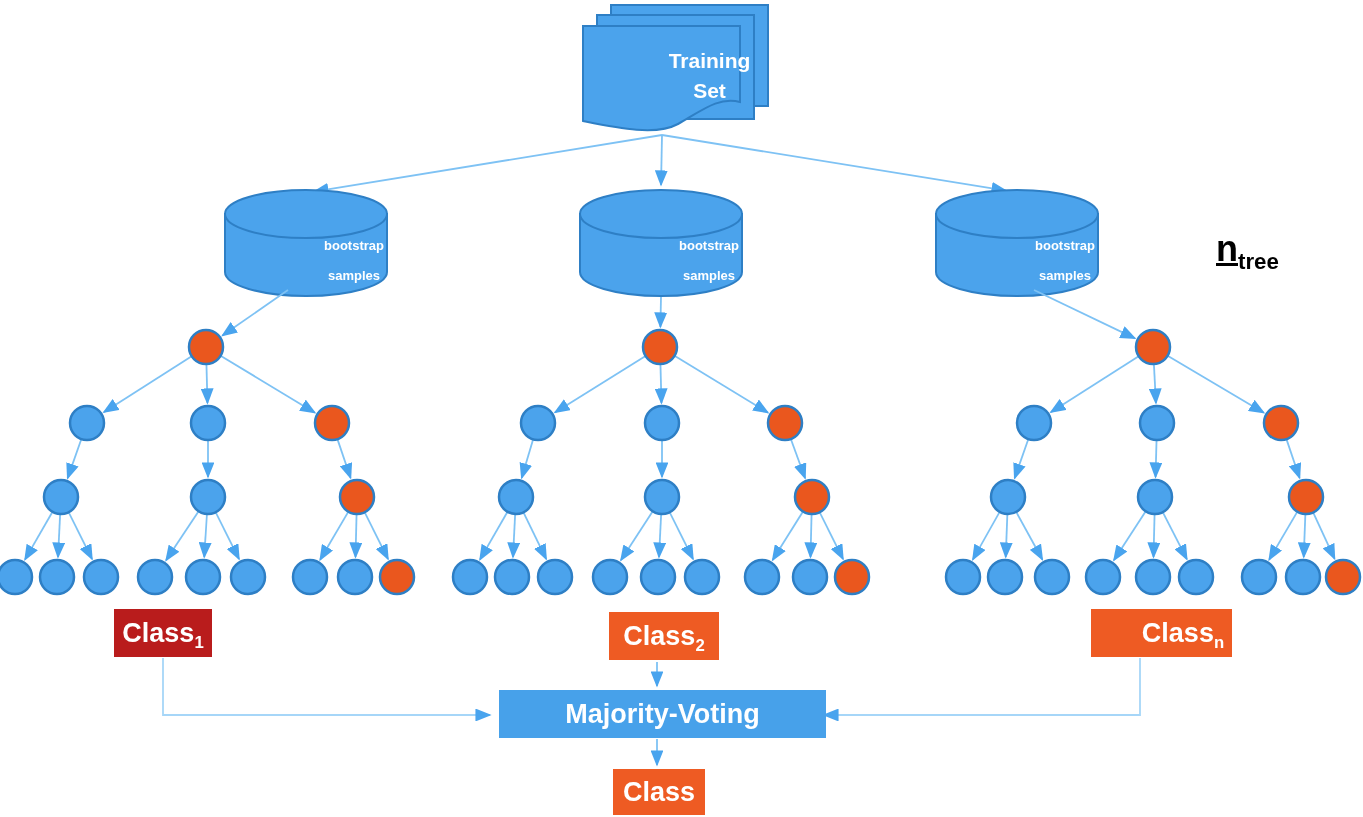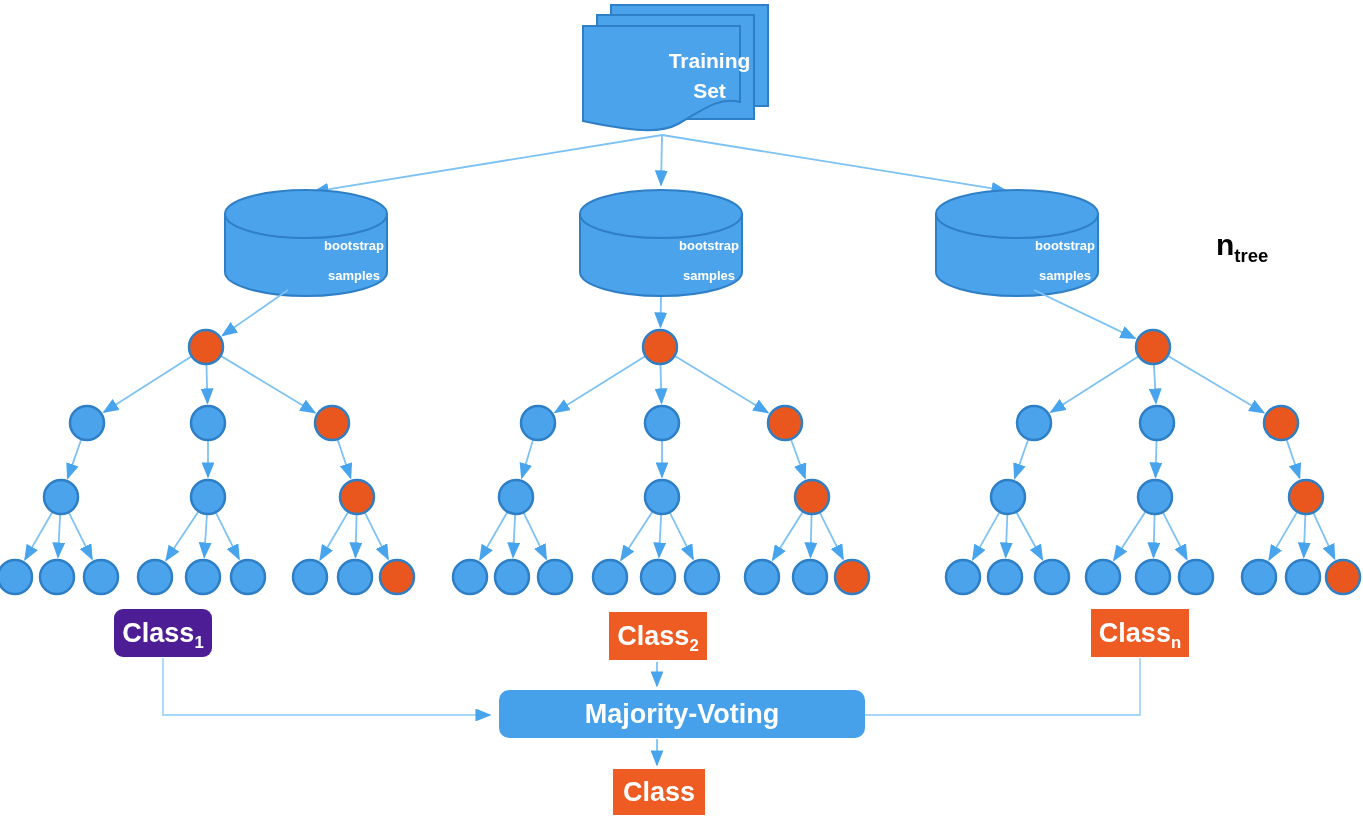--- a/index.html
+++ b/index.html
@@ -15,25 +15,25 @@
   .white-label{color:#ffffff;padding-left:48px;}
   .doc-label{left:583px;top:46px;width:157px;font-size:21px;line-height:30px;}
   .cyl-label{width:170px;top:231px;font-size:13px;line-height:30px;}
   .cyl-label.c1{left:221px;}
   .cyl-label.c2{left:576px;}
   .cyl-label.c3{left:932px;}
   .class-box{
     height:48px;font-size:27px;line-height:48px;color:#ffffff;
   }
   .cb1{left:114px;top:609px;width:98px;}
-  .cb2{left:609px;top:612px;width:98px;}
+  .cb2{left:609px;top:612px;width:110px;}
   .cb3{left:1091px;top:609px;width:98px;}
-  .mv-box{left:499px;top:690px;width:366px;height:48px;font-size:27px;line-height:48px;color:#ffffff;border-radius:10px;}
+  .mv-box{left:499px;top:690px;width:327px;height:48px;font-size:27px;line-height:48px;color:#ffffff;}
   .final-box{left:613px;top:769px;width:92px;height:46px;font-size:27px;line-height:46px;color:#ffffff;}
-  .ntree-label{left:1216px;top:228px;width:120px;text-align:left;font-size:30px;color:#000;}
+  .ntree-label{left:1216px;top:228px;width:120px;text-align:left;font-size:36px;color:#000;text-decoration:underline;}
   sub{font-size:0.62em;}
 </style>
 </head>
 <body>
 
 <div id="stage">
 
   <svg id="diagram" width="1363" height="817" viewBox="0 0 1363 817">
       <defs>
         <marker id="arw" viewBox="0 0 10 8" refX="9" refY="4" markerWidth="9" markerHeight="7.2" orient="auto-start-reverse">
@@ -169,27 +169,27 @@
   </div>
   <div class="overlay white-label cyl-label c3">
     <span>bootstrap</span><br>
     <span>samples</span>
   </div>
 
   <div class="overlay ntree-label">
     <span>n</span><sub>tree</sub>
   </div>
 
-  <div class="overlay class-box orange-box cb1" style="background: #4c1d95; border-radius: 9px;">
+  <div class="overlay class-box orange-box cb1" style="background: #b91c1c;">
     <span>Class</span><sub>1</sub>
   </div>
   <div class="overlay class-box orange-box cb2" style="background: rgb(238, 91, 35);">
     <span>Class</span><sub>2</sub>
   </div>
-  <div class="overlay class-box orange-box cb3" style="background: rgb(238, 91, 35);">
+  <div class="overlay class-box orange-box cb3" style="background: rgb(238, 91, 35); padding-left: 43px;">
     <span>Class</span><sub>n</sub>
   </div>
 
   <div class="overlay mv-box blue-box" style="background: rgb(71, 161, 234);">
     <span>Majority-Voting</span>
   </div>
 
   <div class="overlay final-box orange-box" style="background: rgb(238, 91, 35);">
     <span>Class</span>
   </div>

